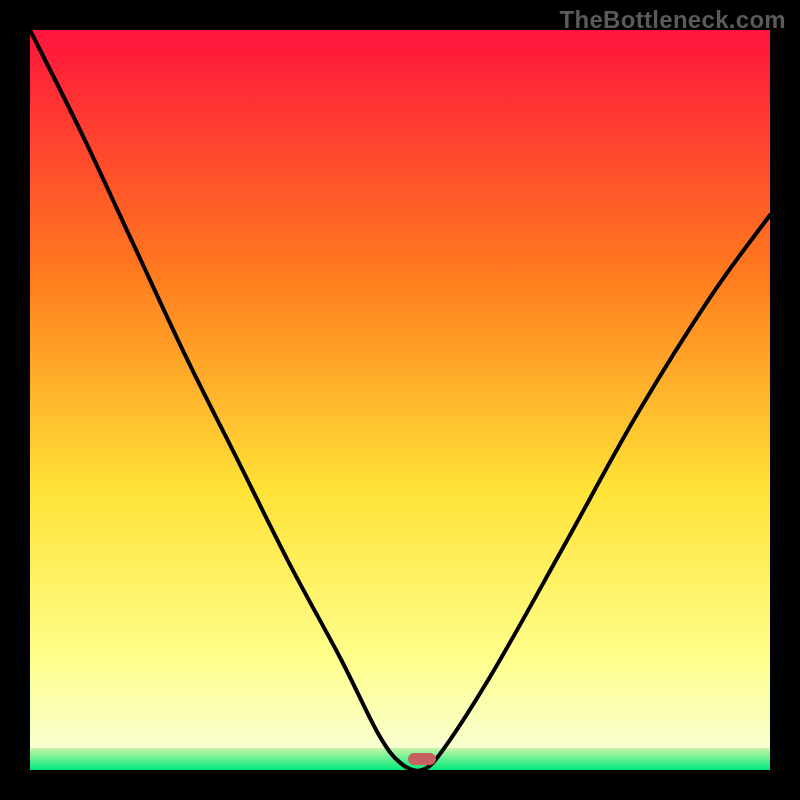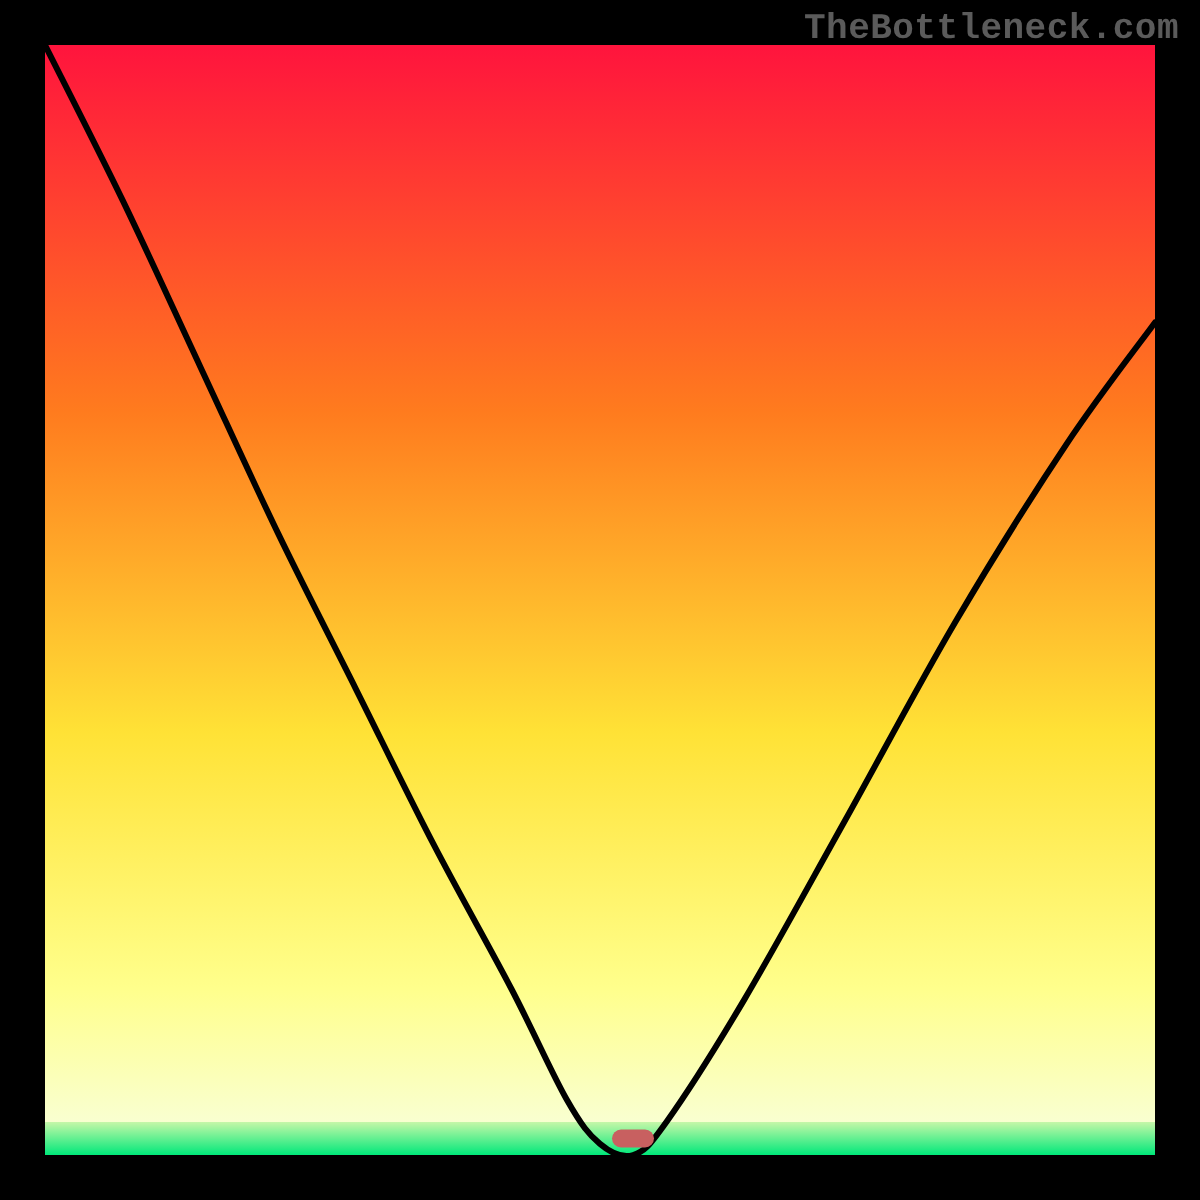--- a/index.html
+++ b/index.html
@@ -7,21 +7,21 @@
   .frame {
     position: relative;
     width: 800px;
     height: 800px;
     background: #000;
   }
   .watermark {
     position: absolute;
     top: 6px;
     right: 14px;
-    font-family: Liberation Mono, monospace;
+    font-family: Liberation Sans, sans-serif;
     font-size: 24px;
     font-weight: 600;
     color: #5b5b5b;
     letter-spacing: 0.3px;
     z-index: 10;
   }
   .plot-area {
     position: absolute;
     left: 30px;
     top: 30px;

